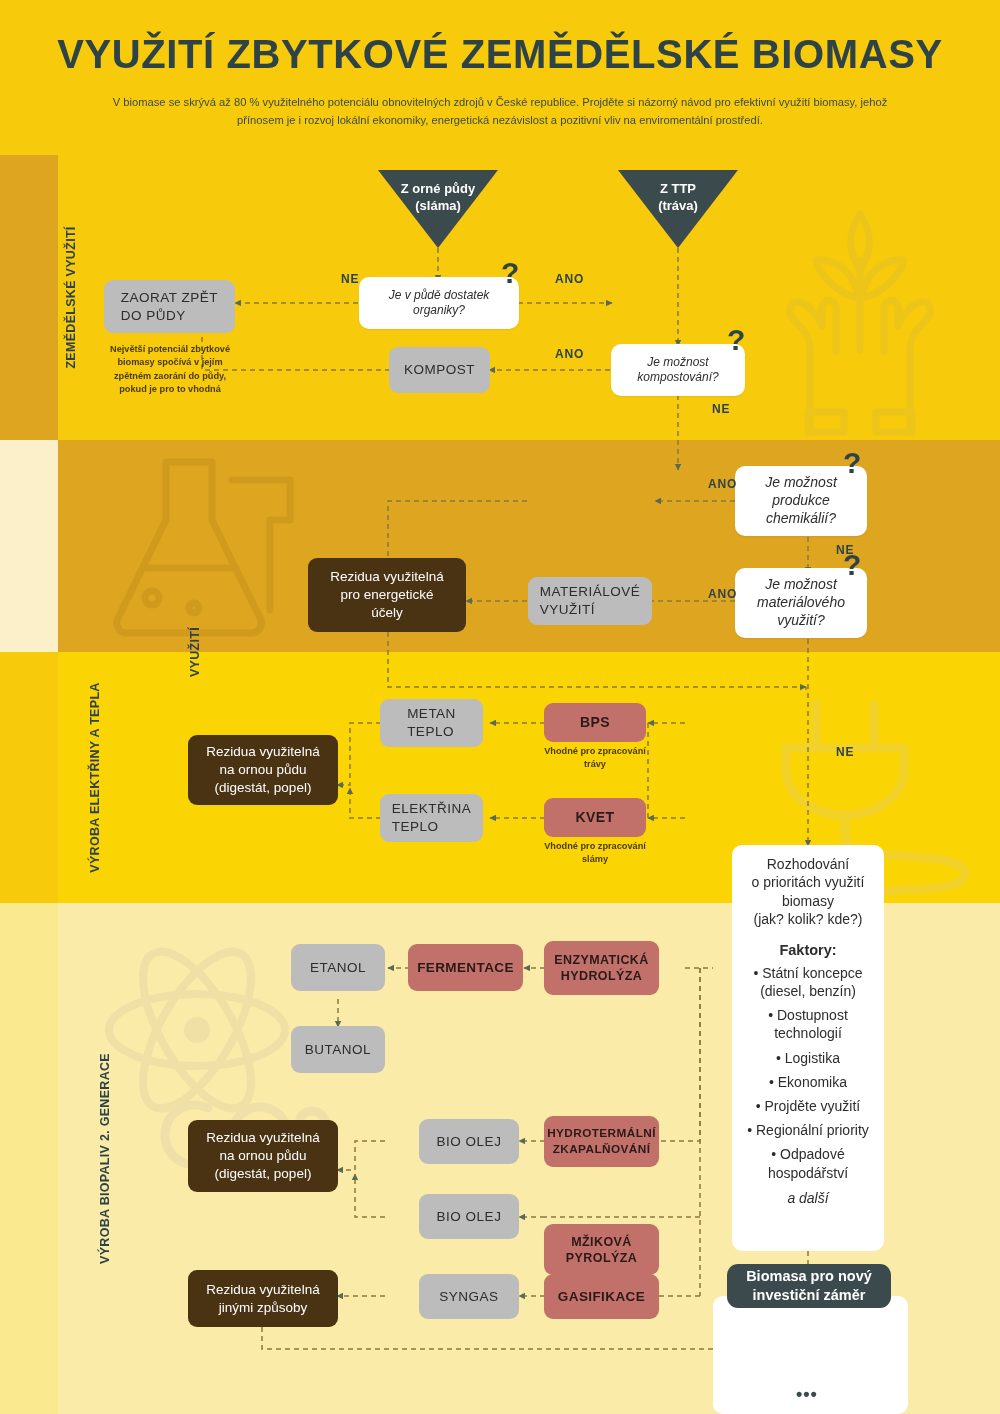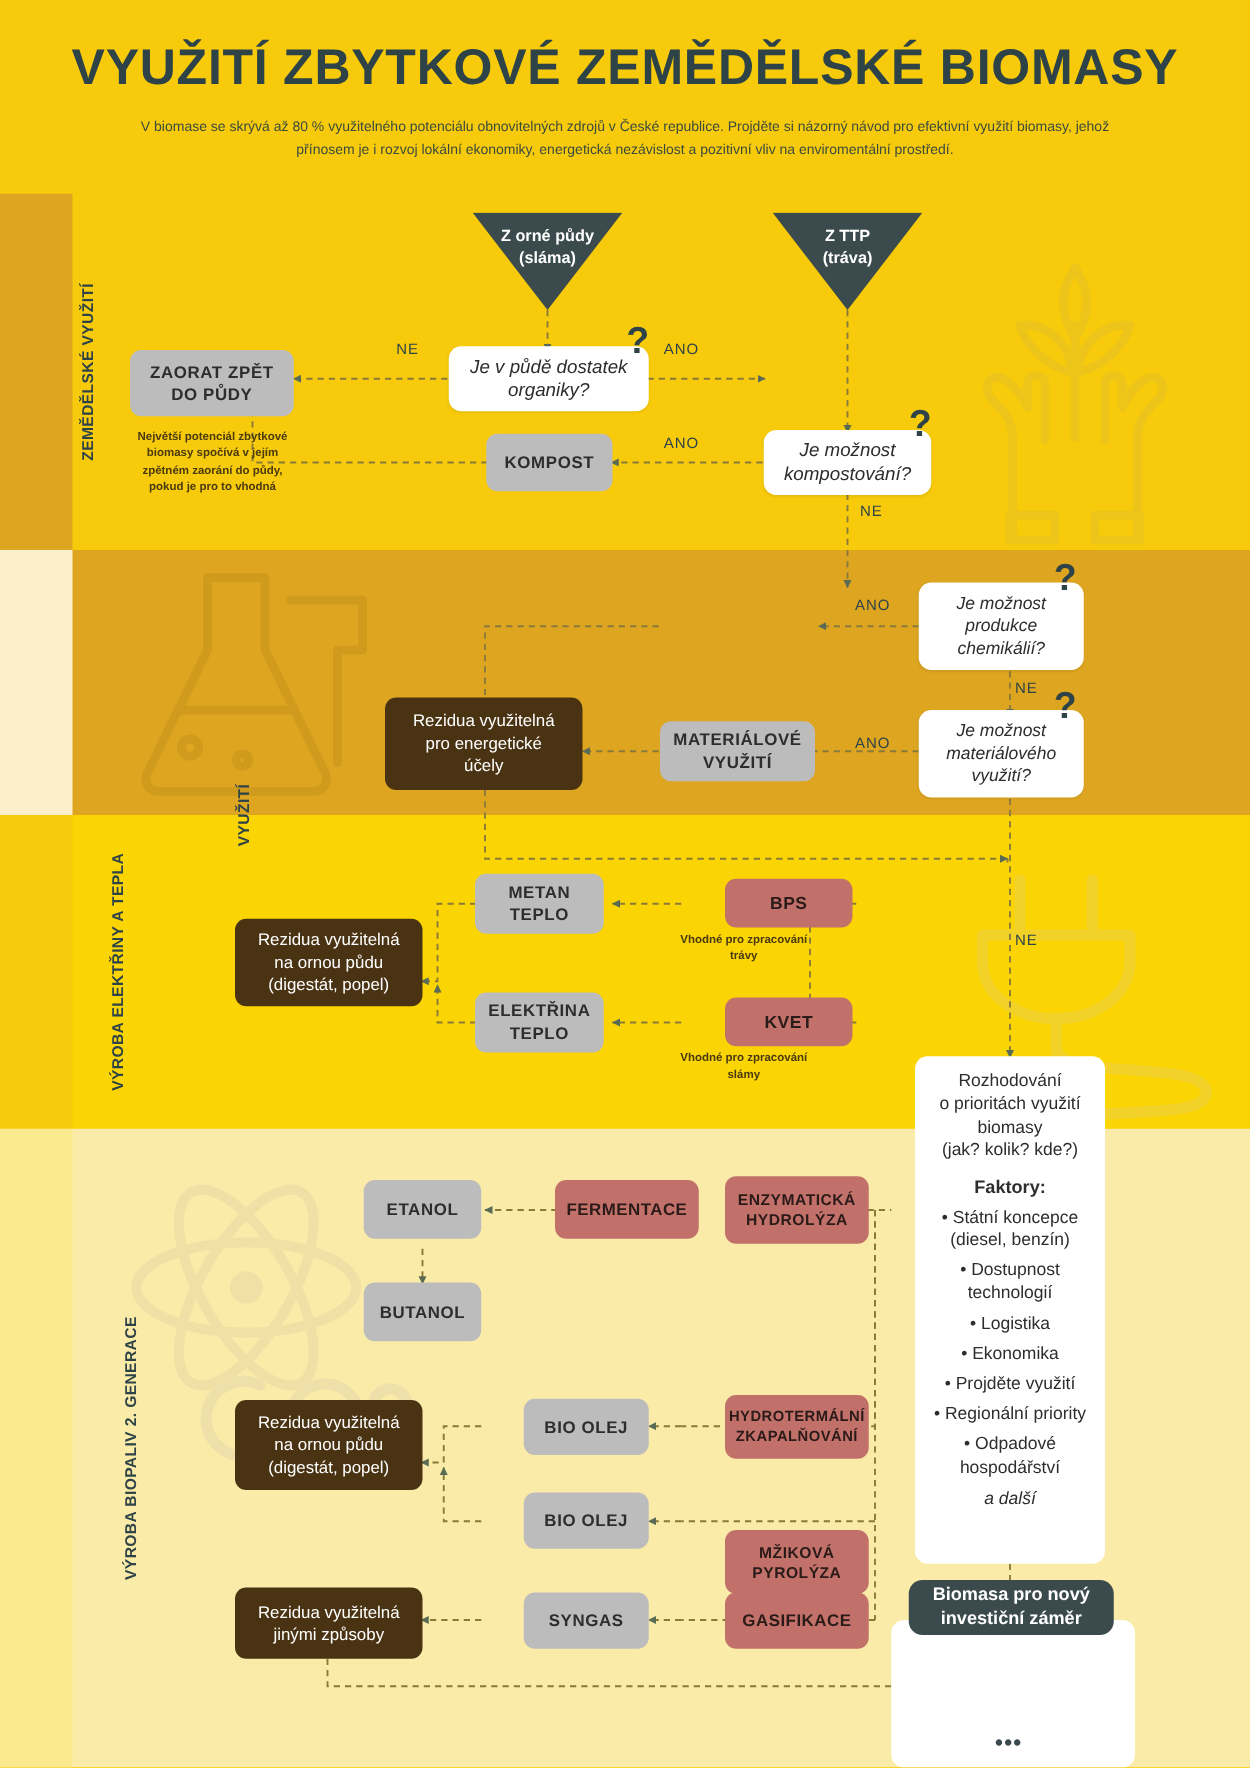--- a/index.html
+++ b/index.html
@@ -63,58 +63,58 @@
     position: absolute; left: 0; top: 0;
     width: 100%; height: 100%;
     background: #3A4A4D;
     clip-path: polygon(0 0, 100% 0, 50% 100%);
     z-index: 1;
   }
   .src .txt { position: relative; z-index: 2; padding-top: 11px; }
 
   .qbox {
     position: absolute; background: #FFFFFF; border-radius: 10px;
-    color: #2D2D2D; font-style: italic; font-size: 15px; line-height: 1.28;
+    color: #2D2D2D; font-style: italic; font-size: 12px; line-height: 1.28;
     display: flex; align-items: center; justify-content: center; text-align: center;
     padding: 6px 10px; z-index: 5;
     box-shadow: 0 1px 2px rgba(0,0,0,.07);
   }
   .qmark {
     position: absolute; color: #2E4347; font-weight: bold; font-size: 30px;
     line-height: 1; z-index: 6;
   }
 
   .gray {
     position: absolute; background: #BCBCBC; border-radius: 9px;
-    color: #2D2D2D; font-weight: bold; font-size: 13.5px; line-height: 1.3;
-    display: flex; align-items: center; justify-content: center; text-align: center;
+    color: #2D2D2D; font-weight: normal; font-size: 13.5px; line-height: 1.3;
+    display: flex; align-items: center; justify-content: center; text-align: left;
     letter-spacing: .5px; z-index: 5;
   }
   .red {
     position: absolute; background: #C1716A; border-radius: 9px;
     color: #2A1A18; font-weight: bold; font-size: 12.5px; line-height: 1.28;
     display: flex; align-items: center; justify-content: center; text-align: center;
-    letter-spacing: .4px; z-index: 5; margin-left: 36px;
+    letter-spacing: .4px; z-index: 5;
   }
   .brown {
     position: absolute; background: #4A3313; border-radius: 9px;
     color: #FFFFFF; font-weight: normal; font-size: 14px; line-height: 1.32;
     display: flex; align-items: center; justify-content: center; text-align: center;
     z-index: 5;
   }
   .dark {
     position: absolute; background: #3A4A4D; border-radius: 11px;
     color: #FFFFFF; font-weight: bold; font-size: 14.5px; line-height: 1.3;
     display: flex; align-items: center; justify-content: center; text-align: center;
     z-index: 6;
   }
 
   .edge-label {
-    position: absolute; color: #2E4347; font-weight: normal; font-size: 12px;
-    letter-spacing: .8px; z-index: 6;
+    position: absolute; color: #2E4347; font-weight: bold; font-size: 12px;
+    letter-spacing: .8px; z-index: 6; margin-left: 24px;
   }
   .note {
     position: absolute; color: #4A3A10; font-weight: bold; font-size: 9.2px;
     line-height: 1.45; text-align: center; z-index: 5;
   }
 
   #panel {
     position: absolute; background: #FFFFFF; border-radius: 10px;
     z-index: 6; padding: 10px 8px 12px;
     color: #2D2D2D; font-size: 14px; text-align: center;

